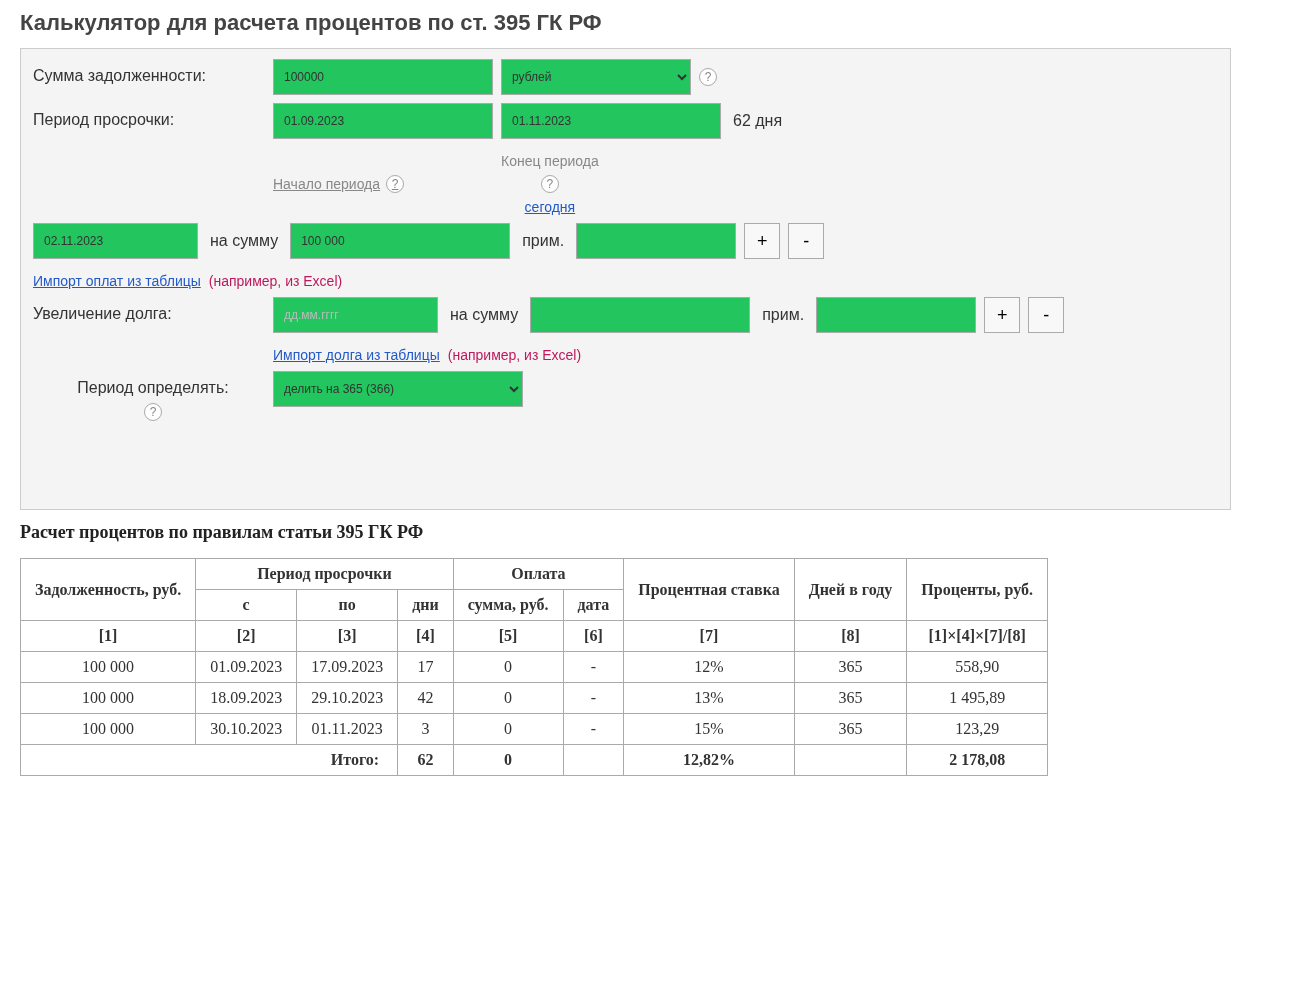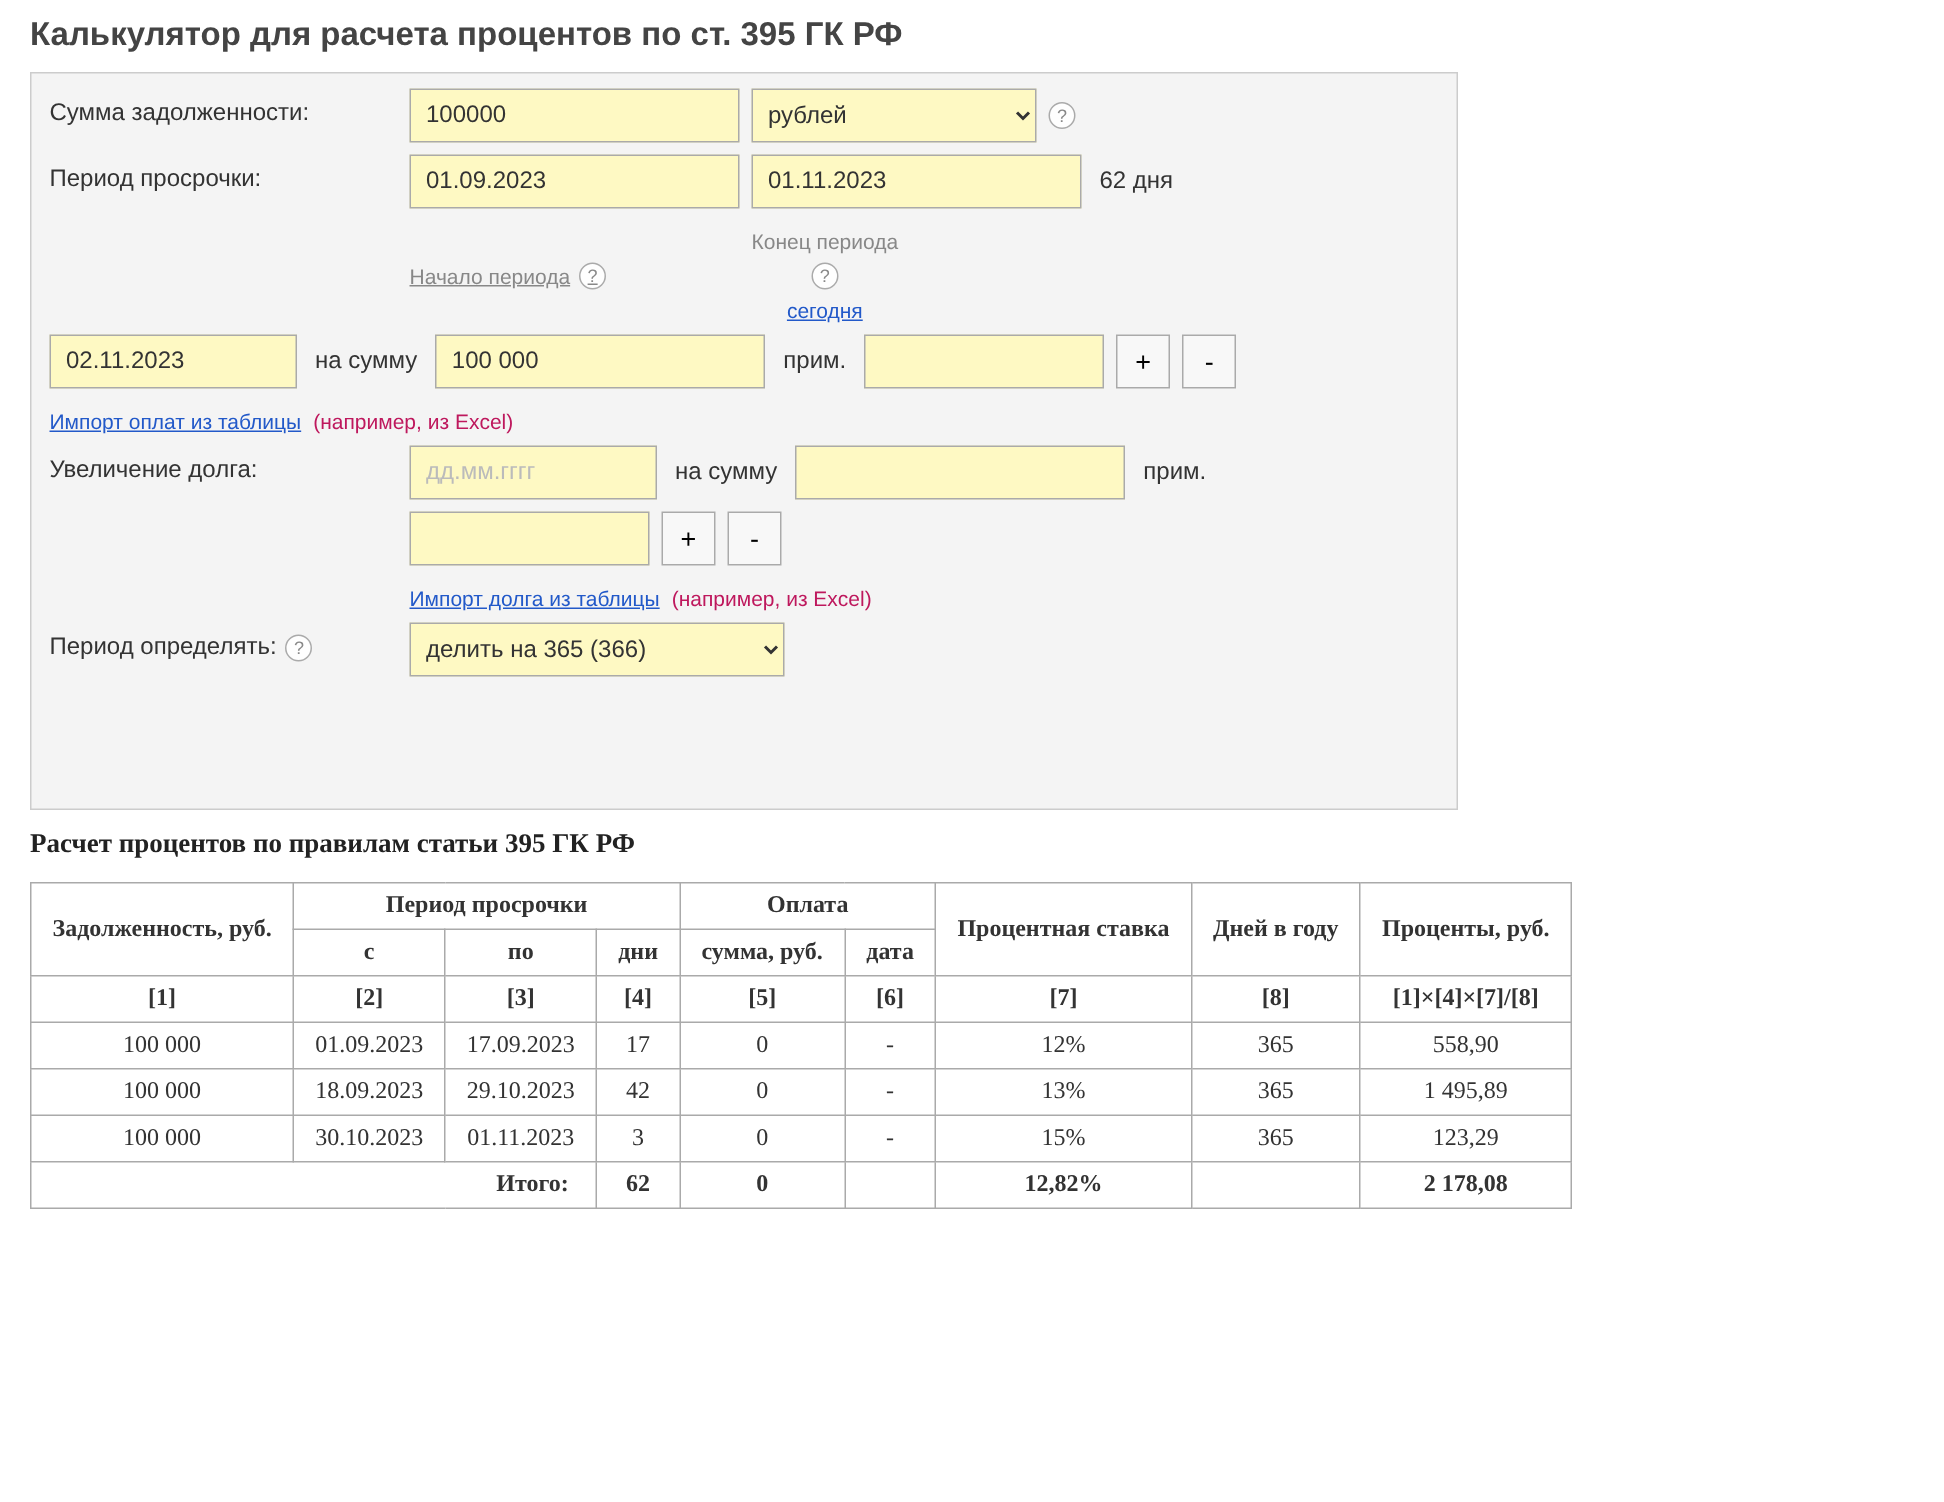--- a/index.html
+++ b/index.html
@@ -20,21 +20,21 @@
       font-size: 18px;
       font-weight: bold;
       color: #222;
       margin: 12px 0 15px 0;
       font-family: "Times New Roman", serif;
     }
     .form-panel {
       background: #f4f4f4;
       border: 1px solid #ccc;
       padding: 10px 12px 80px 12px;
-      width: 952px;
+      width: 1211px;
     }
     .form-row {
       display: flex;
       align-items: flex-start;
       margin-bottom: 8px;
     }
     .label-col {
       width: 240px;
       padding-top: 8px;
       color: #333;
@@ -51,24 +51,24 @@
       width: 100%;
       display: flex;
       gap: 8px;
       margin-top: 6px;
       font-size: 14px;
       color: #888;
       align-items: center;
     }
     input[type="text"], select {
       font-family: Verdana, Arial, sans-serif;
-      font-size: 16px;
+      font-size: 12px;
       padding: 6px 10px;
       border: 1px solid #aaa;
-      background: #fef9c3;
+      background: #22c55e;
       color: #333;
       height: 36px;
     }
     input::placeholder { color: #bbb; }
     select { padding: 6px 6px; }
     .w-amount { width: 220px; }
     .w-currency { width: 190px; }
     .w-date { width: 220px; }
     .w-date-narrow { width: 165px; }
     .w-sum { width: 220px; }
@@ -190,21 +190,21 @@
       <button class="btn-square">+</button>
       <button class="btn-square">-</button>
       <div class="hint-row">
         <span class="link">Импорт долга из таблицы</span>
         <span class="small-hint">(например, из Excel)</span>
       </div>
     </div>
   </div>
 
   <div class="form-row">
-    <div class="label-col" style="display:flex;align-items:center;gap:6px;">
+    <div class="label-col" style="display:flex;align-items:center;gap:6px;flex-direction:column;">
       <span>Период определять:</span>
       <span class="help-icon">?</span>
     </div>
     <div class="fields-col">
       <select class="w-divider">
         <option>делить на 365 (366)</option>
       </select>
     </div>
   </div>
 

